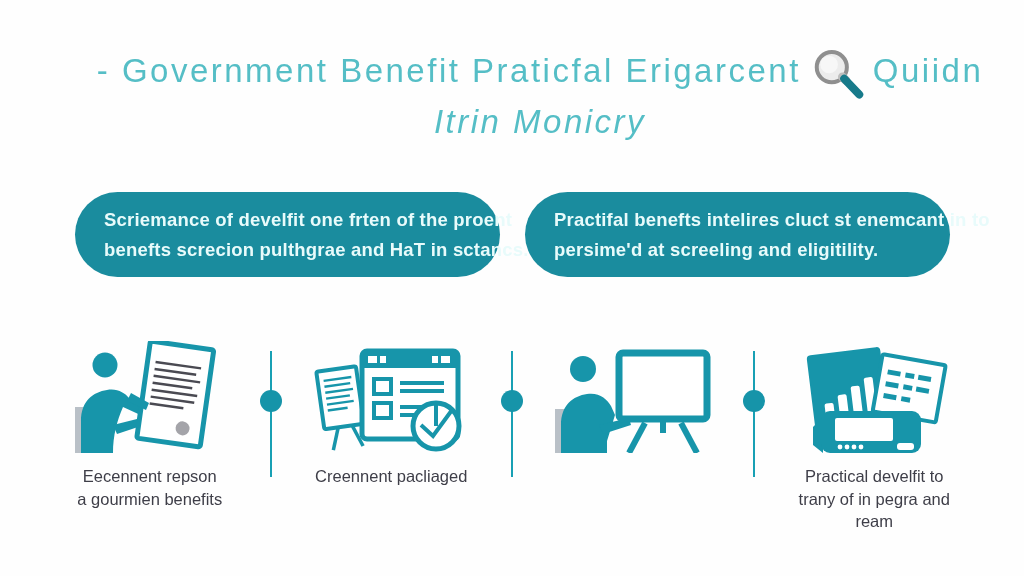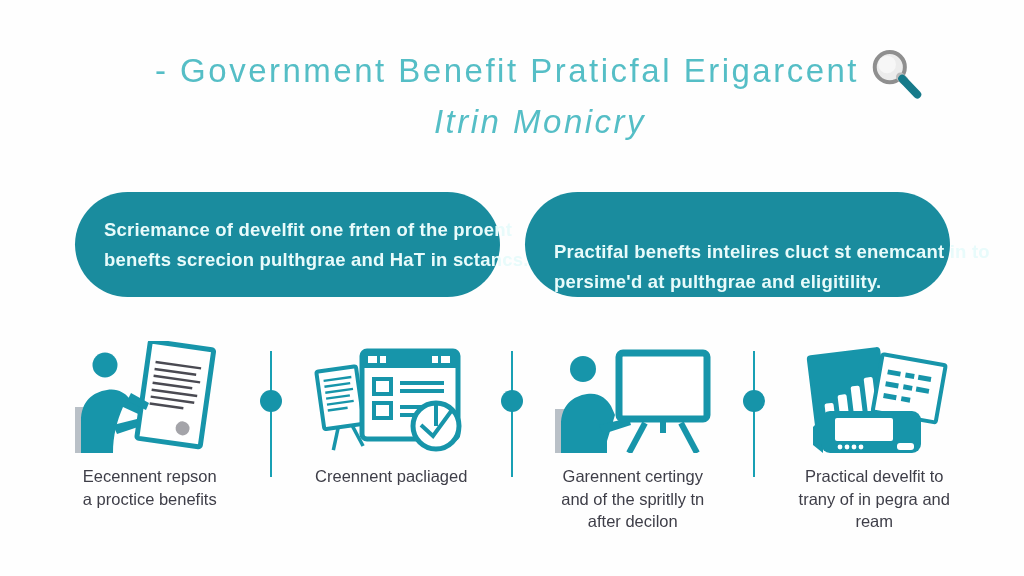--- a/index.html
+++ b/index.html
@@ -10,27 +10,27 @@
     font-family:"Liberation Sans", sans-serif;
   }
   
   .title-block { position:absolute; top:52px; left:0; width:100%; text-align:left;margin-left:28px; }
   .title-line { color:#55bec6; font-size:33px; letter-spacing:2.5px; font-weight:400;
                 display:flex; justify-content:center; align-items:center; gap:6px; }
   .title-line2 { margin-top:13px;font-style:italic; }
   .magnifier { display:inline-block; width:62px; height:62px; margin:-8px -2px -18px 0; vertical-align:middle; }
   
   .pill {
-    position:absolute; top:192px; height:105px; width:425px;
+    position:absolute; top:192px; height:85px; width:425px;
     background:#1a8c9e; border-radius:53px;
     display:flex; flex-direction:column; justify-content:center;
     padding:0 26px 0 29px;
   }
   .pill-left { left:75px; }
-  .pill-right { left:525px;justify-content:flex-end; }
+  .pill-right { left:525px; }
   .pill-line { color:#e8fbfb; font-size:18.5px; line-height:30px; font-weight:600; letter-spacing:0.2px; white-space:nowrap; }
   
   .columns { position:absolute; top:335px; left:30px; right:30px; display:flex; align-items:stretch; }
   .col { flex:1 1 0; display:flex; flex-direction:column; align-items:center; }
   .icon-box { height:118px; display:flex; align-items:flex-end; justify-content:center; }
   .caption { margin-top:12px; text-align:center; color:#3e3e48; font-size:16.5px; line-height:22.5px; font-weight:500; }
   .divider { position:relative; width:2px; flex:0 0 2px; margin-top:16px; }
   .divider-line { position:absolute; top:0; left:0; width:2px; height:126px; background:#18a0b4; }
   .divider-dot { position:absolute; top:39px; left:-10px; width:22px; height:22px; border-radius:50%; background:#1694a9; }
   svg { display:block; }
@@ -44,31 +44,32 @@
     <div class="title-line">
       <span>- Government Benefit Praticfal Erigarcent</span>
       <span class="magnifier">
         <svg width="62" height="62" viewBox="0 0 70 70">
           <circle cx="28" cy="25" r="17" fill="#ececec" stroke="#8f8f8f" stroke-width="4.5"></circle>
           <circle cx="25" cy="22" r="10" fill="#f7f7f7"></circle>
           <path d="M40 36 L44 40" stroke="#bdbdbd" stroke-width="10" stroke-linecap="round"></path>
           <path d="M42 38 L59 56" stroke="#177a8a" stroke-width="9" stroke-linecap="round"></path>
         </svg>
       </span>
+      <span>Quiidn</span>
     </div>
     <div class="title-line title-line2">Itrin Monicry</div>
   </div>
 
   <div class="pill pill-left">
     <div class="pill-line">Scriemance of develfit one frten of the proent</div>
     <div class="pill-line">benefts screcion pulthgrae and HaT in sctancs.</div>
   </div>
   <div class="pill pill-right">
     <div class="pill-line">Practifal benefts intelires cluct st enemcant in to</div>
-    <div class="pill-line">persime'd at pulthgrae and eligitility.</div>
+    <div class="pill-line">persime'd at screeling and eligitility.</div>
   </div>
 
   <div class="columns">
 
     <div class="col">
       <div class="icon-box">
         <svg width="180" height="112" viewBox="0 0 170 112">
           <rect x="10" y="66" width="12" height="46" fill="#b9c0c7"></rect>
           <circle cx="40" cy="24" r="12.5" fill="#1795aa"></circle>
           <path d="M16 112 L16 80 C16 60 28 51 42 49 C52 47 60 52 64 57 L86 68 L82 77 L58 66 C52 80 48 94 48 112 Z" fill="#1795aa"></path>
@@ -82,21 +83,21 @@
             <line x1="86" y1="52" x2="132" y2="52" stroke="#4a4a52" stroke-width="2.5"></line>
             <line x1="86" y1="59" x2="130" y2="59" stroke="#4a4a52" stroke-width="2.5"></line>
             <line x1="86" y1="66" x2="120" y2="66" stroke="#4a4a52" stroke-width="2.5"></line>
             <circle cx="122" cy="86" r="7" fill="#5a5a62" opacity="0.55"></circle>
           </g>
           <path d="M66 52 L84 62 L81 69 L62 60 Z" fill="#1795aa"></path>
         </svg>
       </div>
       <div class="caption">
         <div>Eecennent repson</div>
-        <div>a proctice benefits</div>
+        <div>a gourmien benefits</div>
       </div>
     </div>
 
     <div class="divider">
       <div class="divider-line"></div>
       <div class="divider-dot"></div>
     </div>
 
     <div class="col">
       <div class="icon-box">
@@ -146,25 +147,20 @@
           <circle cx="40" cy="28" r="13" fill="#1795aa"></circle>
           <path d="M18 112 L18 84 C18 64 30 55 44 53 C56 51 64 58 68 65 L72 74 L64 100 L64 112 Z" fill="#1795aa"></path>
           <path d="M56 84 L86 77 L88 84 L60 93 Z" fill="#1795aa"></path>
           <rect x="84" y="74" width="12" height="5" rx="2" fill="#1795aa" transform="rotate(-10 90 76)"></rect>
           <rect x="76" y="12" width="88" height="66" rx="4" fill="#ffffff" stroke="#1795aa" stroke-width="7"></rect>
           <line x1="102" y1="82" x2="86" y2="112" stroke="#1795aa" stroke-width="6"></line>
           <line x1="138" y1="82" x2="154" y2="112" stroke="#1795aa" stroke-width="6"></line>
           <line x1="120" y1="80" x2="120" y2="92" stroke="#1795aa" stroke-width="6"></line>
         </svg>
       </div>
-      <div class="caption">
-        <div>Garennent certingy</div>
-        <div>and of the spritlly tn</div>
-        <div>after decilon</div>
-      </div>
     </div>
 
     <div class="divider">
       <div class="divider-line"></div>
       <div class="divider-dot"></div>
     </div>
 
     <div class="col">
       <div class="icon-box">
         <svg width="170" height="112" viewBox="0 0 170 112">

